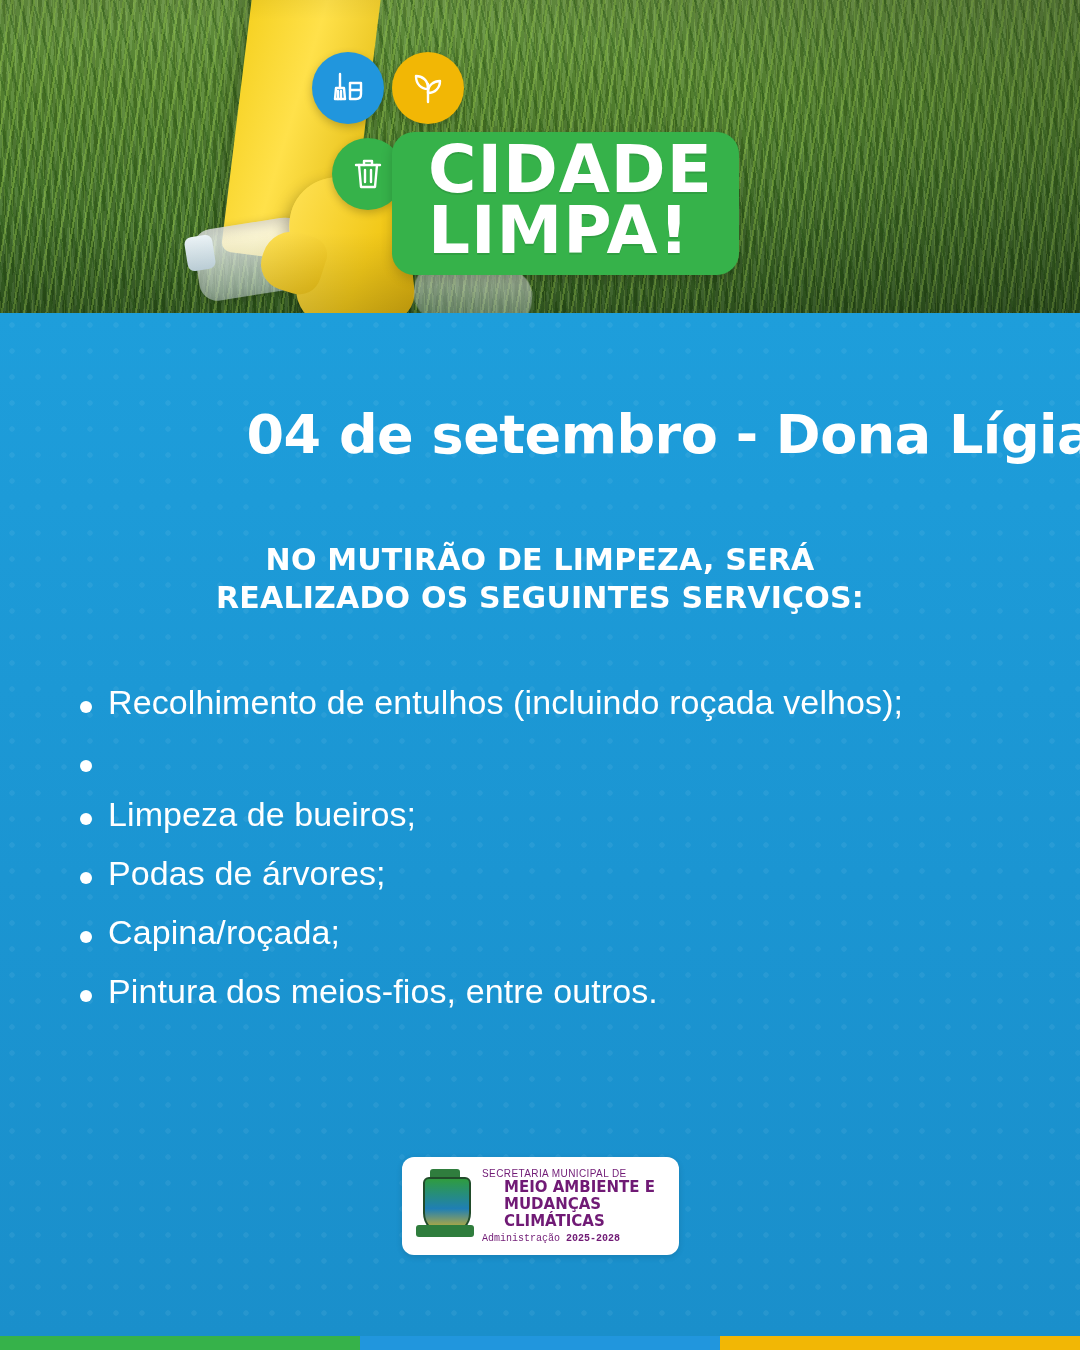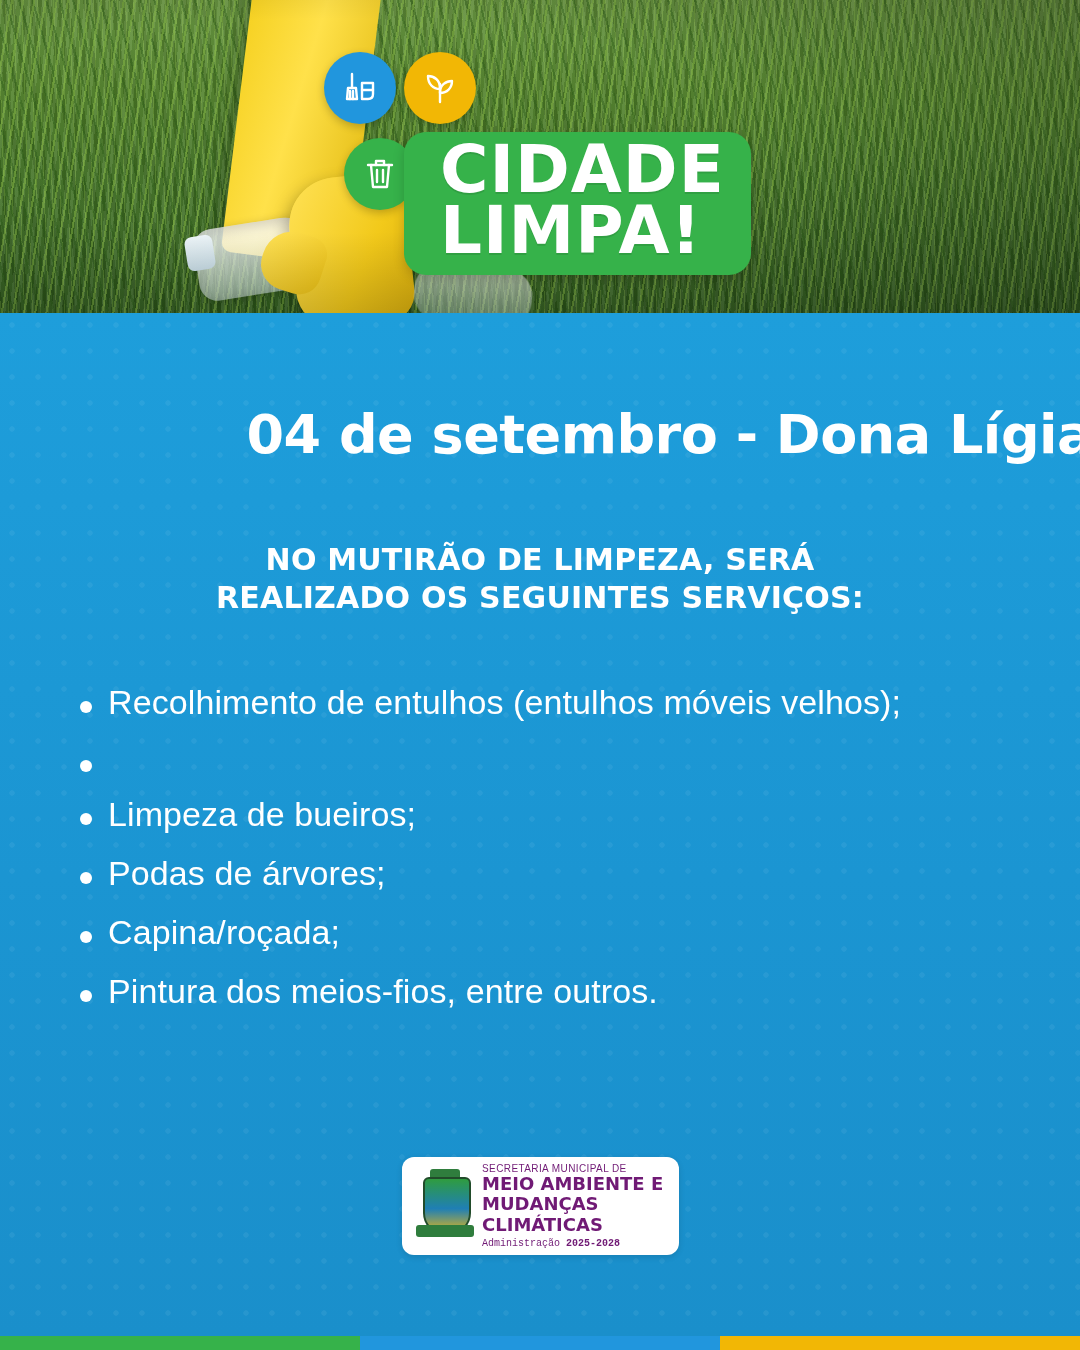--- a/index.html
+++ b/index.html
@@ -115,21 +115,21 @@
     height: 58px;
     background: linear-gradient(180deg, rgba(255,255,255,.55), rgba(214,236,244,.35));
     border-radius: 26px;
     transform: rotate(6deg);
     filter: blur(.5px);
   }
 
   
   .logo-wrap {
     position: absolute;
-    left: 320px;
+    left: 308px;
     top: 52px;
     width: 460px;
     height: 240px;
   }
   .badge {
     position: absolute;
     width: 72px;
     height: 72px;
     border-radius: 50%;
     display: flex;
@@ -271,24 +271,25 @@
   .footer-text {
     margin-left: 8px;
     color: #701a75;
   }
   .footer-text .t1 {
     font-size: 10px;
     letter-spacing: .4px;
     font-family: "Liberation Sans", sans-serif;
   }
   .footer-text .t2 {
-    font-size: 18px;
+    font-size: 15px;
     font-weight: 700;
     line-height: 1.12;
     font-family: "DejaVu Sans", sans-serif;
+    margin-left: 22px;
   }
   .footer-text .t3 {
     font-size: 10px;
     margin-top: 3px;
     font-family: Liberation Mono, monospace;
   }
   .footer-text .t3 b { font-weight: 700; }
 
   
   .bottom-bar {
@@ -364,21 +365,21 @@
     <div class="date-heading">04 de setembro - Dona Lígia</div>
 
     <div class="subheading">
       <div>NO MUTIRÃO DE LIMPEZA, SERÁ</div>
       <div>REALIZADO OS SEGUINTES SERVIÇOS:</div>
     </div>
 
     <div class="services">
       <div class="service-item">
         <span class="dot"></span>
-        <span>Recolhimento de entulhos (entulhos móveis velhos);</span>
+        <span>Recolhimento de entulhos (incluindo roçada velhos);</span>
       </div>
       <div class="service-item">
         <span class="dot"></span>
       </div>
       <div class="service-item">
         <span class="dot"></span>
         <span>Limpeza de bueiros;</span>
       </div>
       <div class="service-item">
         <span class="dot"></span>

